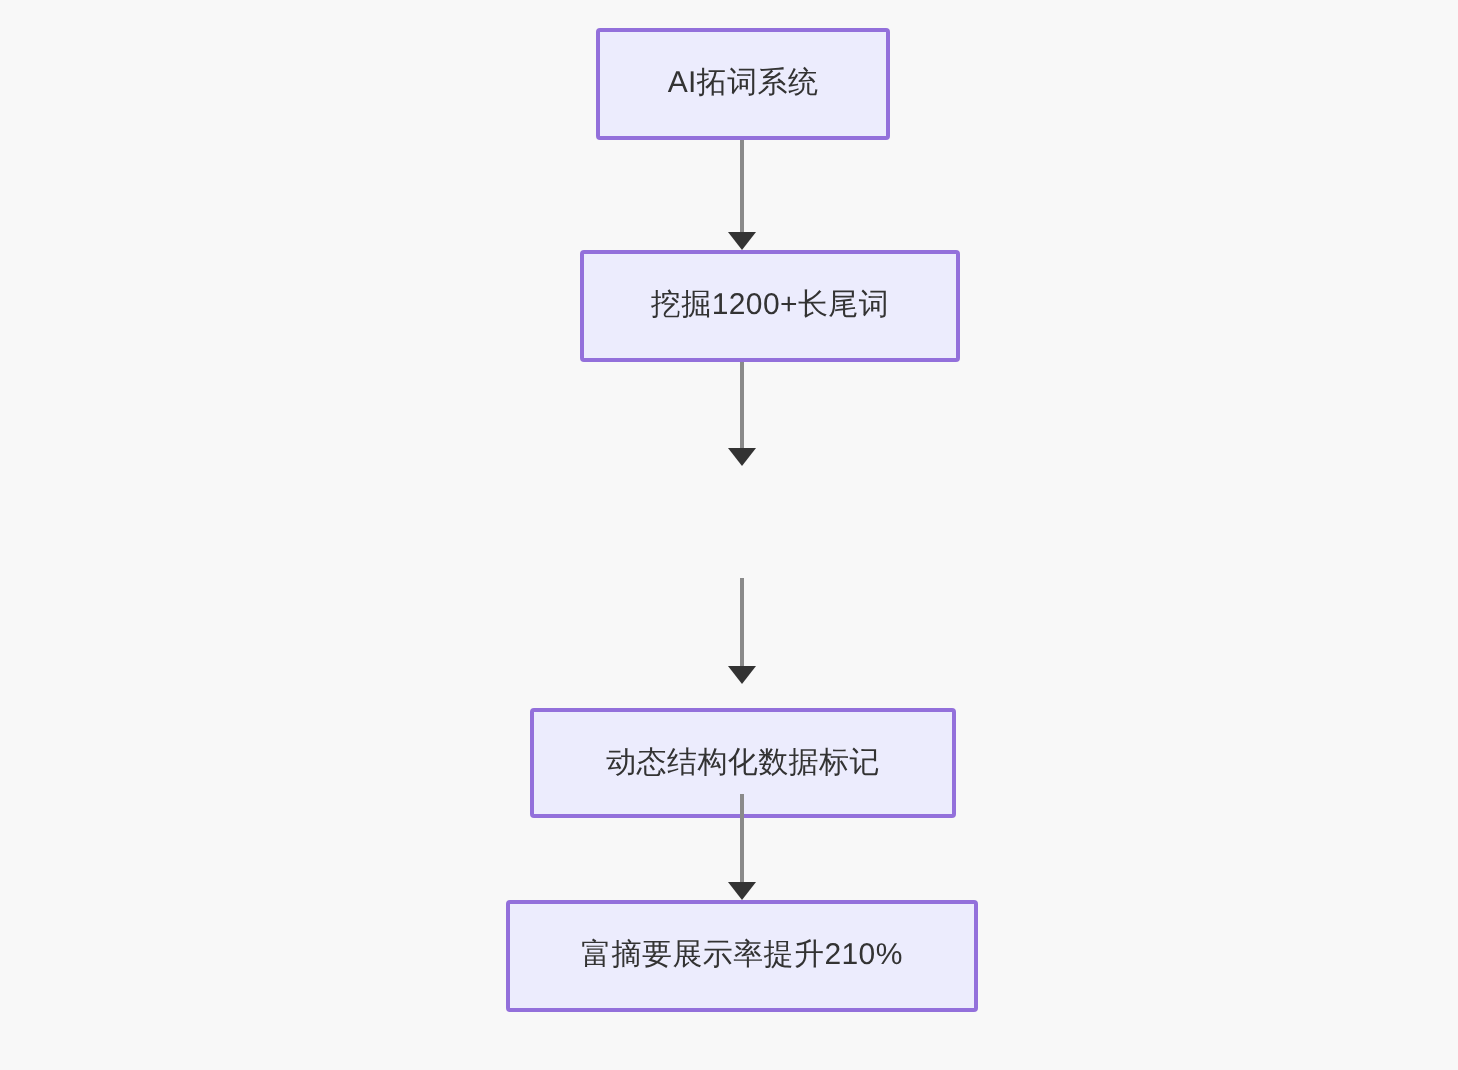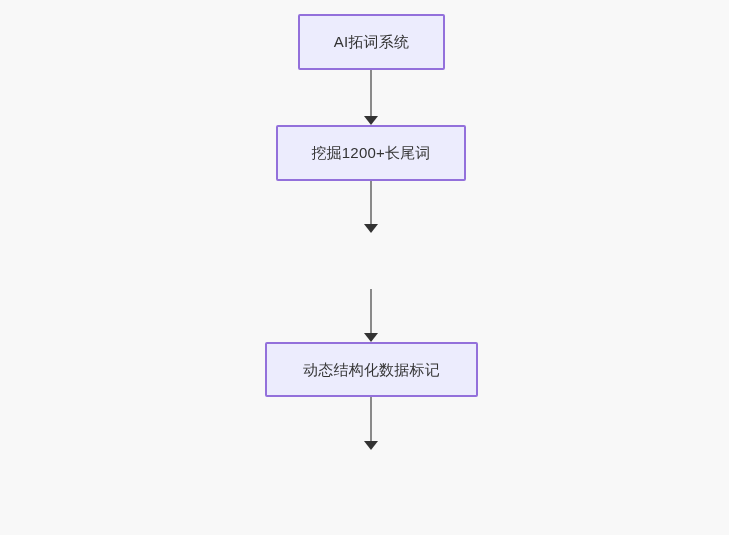--- a/index.html
+++ b/index.html
@@ -54,23 +54,23 @@
     left: 4px;
     width: 0;
     height: 0;
     border-left: 7px solid transparent;
     border-right: 7px solid transparent;
     border-top: 9px solid #333333;
   }
 
   
   #node-1 { left: 298px; top: 14px;  width: 147px; height: 56px; }
-  #node-2 { left: 276px; top: 125px; width: 190px; height: 56px; }
+  #node-2 { left: 290px; top: 125px; width: 190px; height: 56px; }
   #node-3 { left: 260px; top: 233px; width: 223px; height: 56px; }
-  #node-4 { left: 265px; top: 342px; width: 213px; height: 55px; }
+  #node-4 { left: 265px; top: 354px; width: 213px; height: 55px; }
   #node-5 { left: 253px; top: 450px; width: 236px; height: 56px; }
 
   
   #edge-1 { left: 360px; top: 70px;  height: 55px; }
   #edge-1 .conn-line { height: 47px; }
   #edge-1 .conn-head { top: 46px; }
 
   #edge-2 { left: 360px; top: 181px; height: 52px; }
   #edge-2 .conn-line { height: 44px; }
   #edge-2 .conn-head { top: 43px; }
@@ -114,14 +114,17 @@
 
   <div class="node" id="node-4">
     <span class="node-label">动态结构化数据标记</span>
   </div>
 
   <div class="connector" id="edge-4">
     <div class="conn-line"></div>
     <div class="conn-head"></div>
   </div>
 
+  <div class="node" id="node-5">
+    <span class="node-label">富摘要展示率提升210%</span>
+  </div>
 
 </div>
 
 </body></html>

